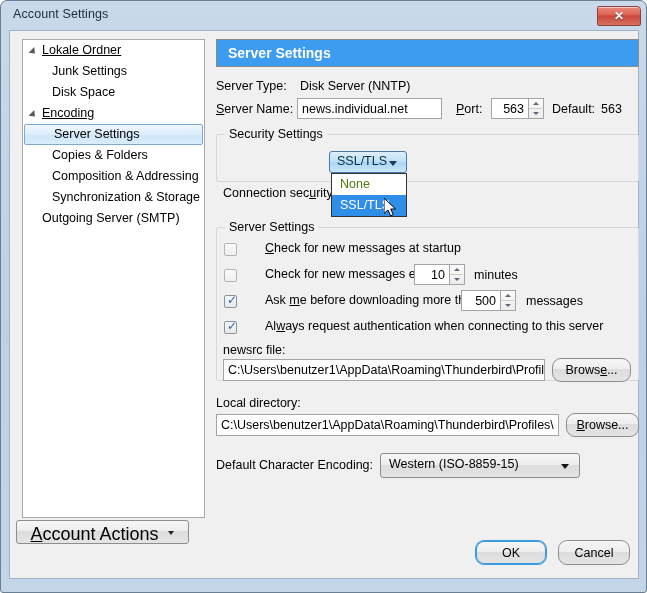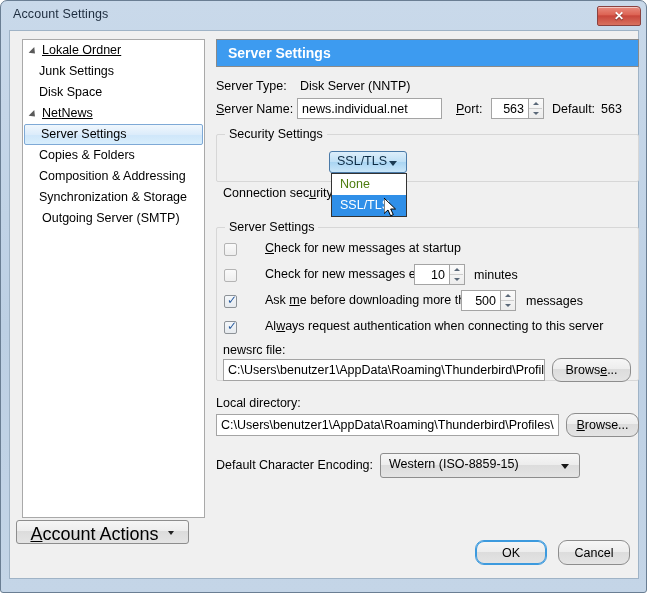--- a/index.html
+++ b/index.html
@@ -65,21 +65,21 @@
   .tree-row {
     position: relative;
     height: 21px;
     line-height: 21px;
     font-size: 12.5px;
     color: #000;
     white-space: nowrap;
     cursor: default;
   }
   .tree-row.lvl0 { padding-left: 19px; text-decoration: underline; }
-  .tree-row.lvl1 { padding-left: 16px; }
+  .tree-row.lvl1 { padding-left: 29px; }
   .tree-row.lvl0-noarrow { padding-left: 19px; }
   .twisty {
     position: absolute; left: 8px; top: 7px;
     width: 0; height: 0;
     border-left: 5px solid #5a5a5a;
     border-top: 4px solid transparent;
     border-bottom: 4px solid transparent;
     transform: rotate(45deg);
     transform-origin: 30% 50%;
   }
@@ -315,21 +315,21 @@
         <span>Lokale Ordner</span>
       </div>
       <div class="tree-row lvl1">
         <span>Junk Settings</span>
       </div>
       <div class="tree-row lvl1">
         <span>Disk Space</span>
       </div>
       <div class="tree-row lvl0">
         <span class="twisty"></span>
-        <span>NetNews</span>
+        <span>Encoding</span>
       </div>
       <div class="tree-row lvl1 selected">
         <span>Server Settings</span>
       </div>
       <div class="tree-row lvl1">
         <span>Copies &amp; Folders</span>
       </div>
       <div class="tree-row lvl1">
         <span>Composition &amp; Addressing</span>
       </div>

